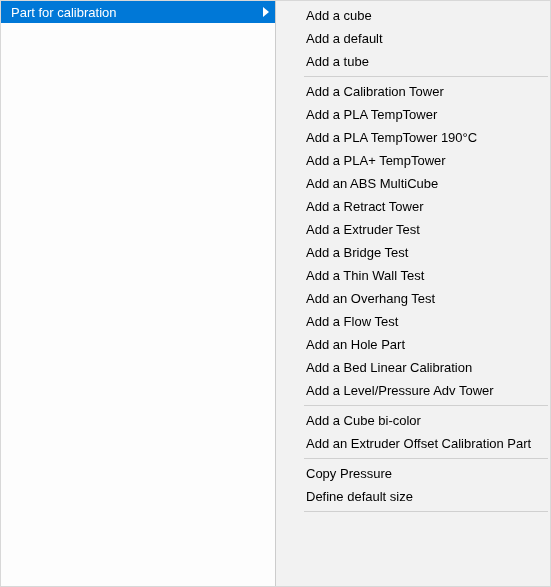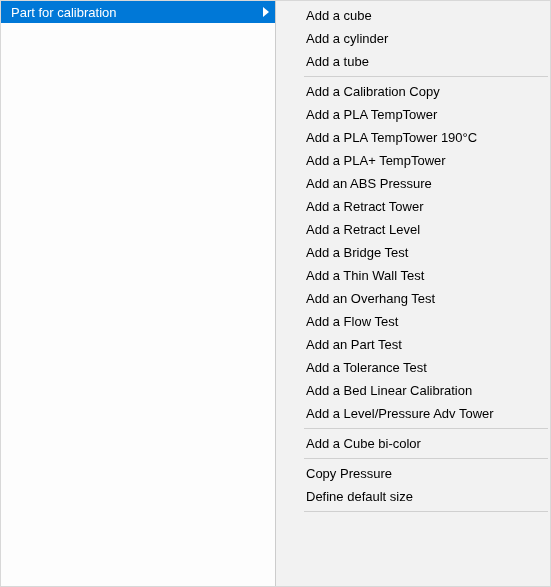--- a/index.html
+++ b/index.html
@@ -72,74 +72,74 @@
             <path d="M0 0 L6 5 L0 10 Z" fill="#ffffff"></path>
           </svg>
       </span>
     </div>
   </div>
   <div class="submenu" id="submenu">
   <div class="menu-item">
         <span>Add a cube</span>
       </div>
       <div class="menu-item">
-        <span>Add a cylinder</span>
+        <span>Add a default</span>
       </div>
       <div class="menu-item">
         <span>Add a tube</span>
       </div>
       <div class="separator"></div>
       <div class="menu-item">
-        <span>Add a Calibration Copy</span>
+        <span>Add a Calibration Tower</span>
       </div>
       <div class="menu-item">
         <span>Add a PLA TempTower</span>
       </div>
       <div class="menu-item">
         <span>Add a PLA TempTower 190°C</span>
       </div>
       <div class="menu-item">
         <span>Add a PLA+ TempTower</span>
       </div>
       <div class="menu-item">
-        <span>Add an ABS Pressure</span>
+        <span>Add an ABS MultiCube</span>
       </div>
       <div class="menu-item">
         <span>Add a Retract Tower</span>
       </div>
       <div class="menu-item">
-        <span>Add a Retract Level</span>
+        <span>Add a Extruder Test</span>
       </div>
       <div class="menu-item">
         <span>Add a Bridge Test</span>
       </div>
       <div class="menu-item">
         <span>Add a Thin Wall Test</span>
       </div>
       <div class="menu-item">
         <span>Add an Overhang Test</span>
       </div>
       <div class="menu-item">
         <span>Add a Flow Test</span>
       </div>
       <div class="menu-item">
-        <span>Add an Part Test</span>
-      </div>
-      <div class="menu-item">
-        <span>Add a Tolerance Test</span>
+        <span>Add an Hole Part</span>
       </div>
       <div class="menu-item">
         <span>Add a Bed Linear Calibration</span>
       </div>
       <div class="menu-item">
         <span>Add a Level/Pressure Adv Tower</span>
       </div>
       <div class="separator"></div>
       <div class="menu-item">
         <span>Add a Cube bi-color</span>
+      </div>
+      <div class="menu-item">
+        <span>Add an Extruder Offset Calibration Part</span>
       </div>
       <div class="separator"></div>
       <div class="menu-item">
         <span>Copy Pressure</span>
       </div>
       <div class="menu-item">
         <span>Define default size</span>
       </div>
       <div class="separator"></div>
       <div class="menu-item"></div>

